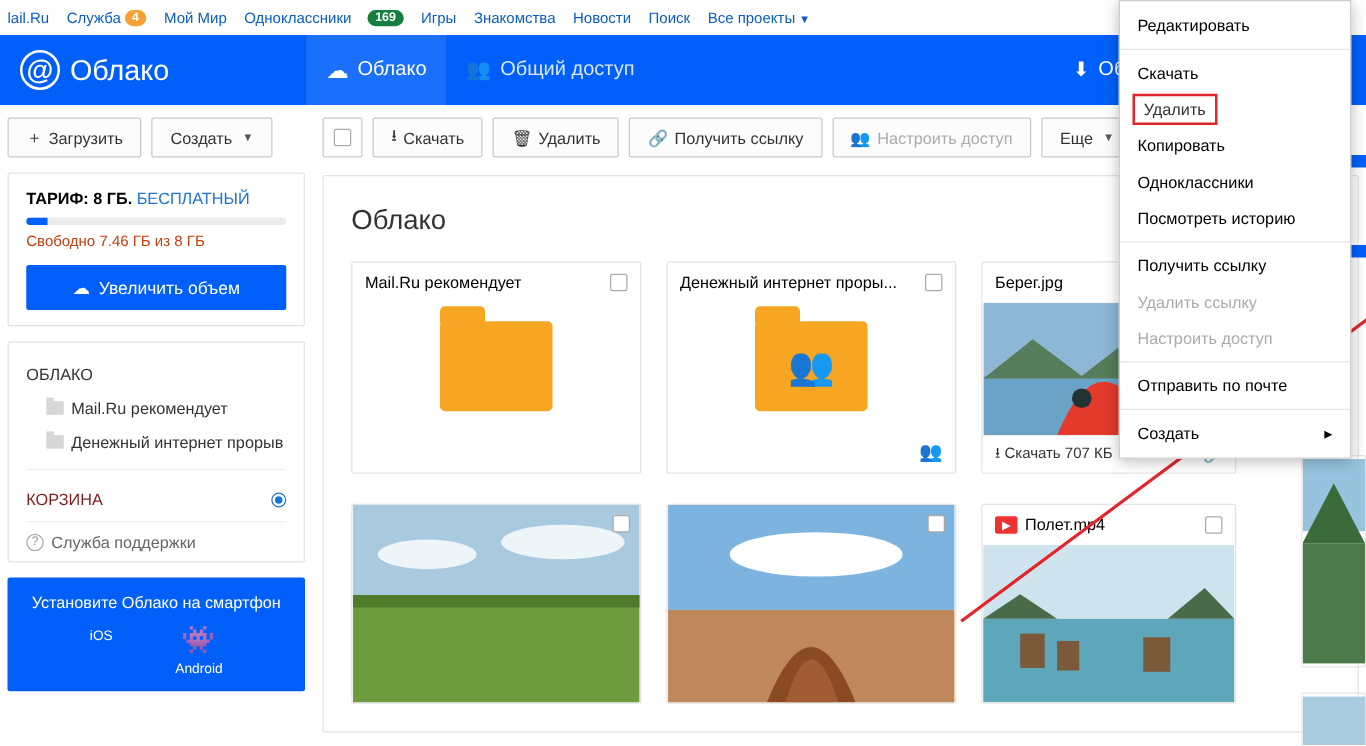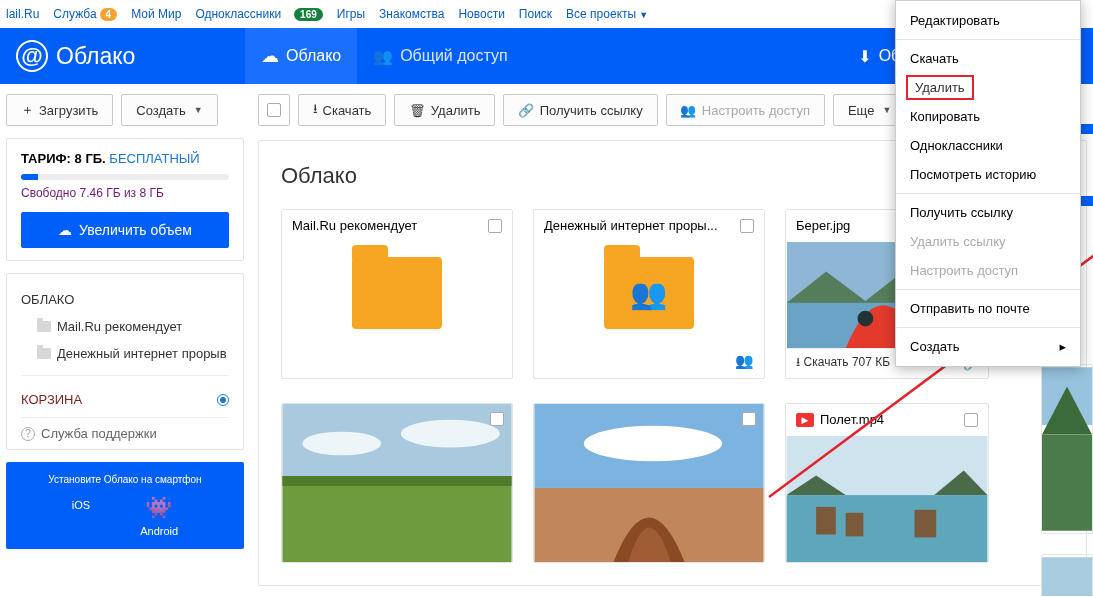--- a/index.html
+++ b/index.html
@@ -28,35 +28,35 @@
 .content { display: flex; padding: 10px 6px 0 6px; gap: 14px; }
 .sidebar { width: 238px; display: flex; flex-direction: column; gap: 12px; }
 .sidebar-top { display: flex; gap: 8px; }
 .btn { border: 1px solid #c9c9c9; background: #fcfcfc; color: #333; border-radius: 2px; font-size: 13px; cursor: pointer; display: inline-flex; align-items: center; justify-content: center; gap: 5px; height: 32px; padding: 0 14px; }
 .chev { font-size: 9px; margin-left: 3px; color: #555; }
 .box { border: 1px solid #e3e3e3; border-radius: 2px; background: #fff; padding: 12px 14px; }
 .plan-title { font-size: 13px; }
 .plan-link { color: #1b74d6; }
 .progress { height: 6px; width: 100%; background: #ececec; border-radius: 3px; margin: 8px 0 6px; position: relative; overflow: hidden; }
 .progress-fill { position: absolute; left:0; top:0; bottom:0; width: 8%; background: #005ff9; }
-.plan-sub { color: #701a75; font-size: 12px; }
+.plan-sub { color: #c2410c; font-size: 12px; }
 .blue-btn { width: 100%; margin-top: 12px; background: #005ff9; border: none; color: #fff; height: 36px; border-radius: 2px; font-size: 14px; display: flex; align-items: center; justify-content: center; gap: 7px; cursor: pointer; }
 .tree { font-size: 13px; }
 .tree-head { color: #333; font-weight: normal; padding: 6px 0; }
 .tree-item { display: flex; align-items: center; gap: 6px; padding: 6px 0 6px 16px; color: #333; cursor: pointer; white-space: nowrap; overflow: hidden; text-overflow: ellipsis; }
 .folder-ic { width: 14px; height: 11px; background: #d7d7d7; border-radius: 1px; position: relative; flex-shrink: 0; }
 .folder-ic::before { content: ''; position: absolute; top: -3px; left: 0; width: 6px; height: 3px; background: #d7d7d7; border-radius: 1px 1px 0 0; }
 .tree-bin { display: flex; align-items: center; justify-content: space-between; color: #7f1d1d; padding: 8px 0 2px 0; font-size: 13px; }
 .radio { width: 12px; height: 12px; border: 1px solid #1976d2; border-radius: 50%; position: relative; }
 .radio::after { content:''; position:absolute; inset:2px; border-radius:50%; background:#1976d2; }
 .sep { border: none; border-top: 1px solid #eee; margin: 8px 0; }
 .support { color: #666; font-size: 13px; display: flex; align-items: center; gap: 6px; cursor: pointer; }
 .q-ic { width: 14px; height: 14px; border: 1px solid #aaa; border-radius: 50%; display: flex; align-items: center; justify-content: center; font-size: 10px; color: #999; }
 .promo { background: #005ff9; color: #fff; padding: 12px 10px; text-align: center; border-radius: 2px; }
-.promo-title { font-size: 10px; margin-bottom: 10px; }
+.promo-title { font-size: 13px; margin-bottom: 10px; }
 .promo-icons { display: flex; justify-content: center; gap: 50px; }
 .promo-col { display: flex; flex-direction: column; align-items: center; gap: 4px; font-size: 11px; }
 
 .main { flex: 1; min-width: 0; }
 .toolbar { display: flex; gap: 8px; margin-bottom: 14px; align-items: center; }
 .tb-check { width: 32px; height: 32px; border: 1px solid #c9c9c9; border-radius: 2px; display: flex; align-items: center; justify-content: center; cursor: pointer; }
 .checkbox { width: 14px; height: 14px; border: 1px solid #aaa; border-radius: 2px; background: #fff; }
 .tb-grey { color: #aaa; }
 .area { border: 1px solid #e3e3e3; border-radius: 2px; padding: 22px 22px; background: #fff; display: flex; flex-direction: column; gap: 20px; position: relative; }
 .area-title { font-size: 22px; color: #333; }

